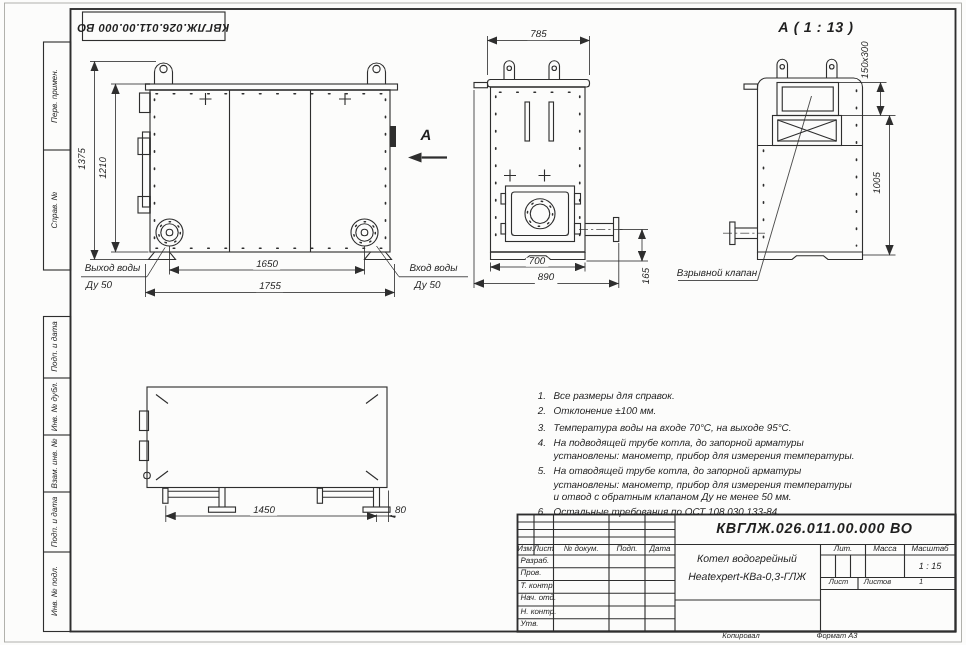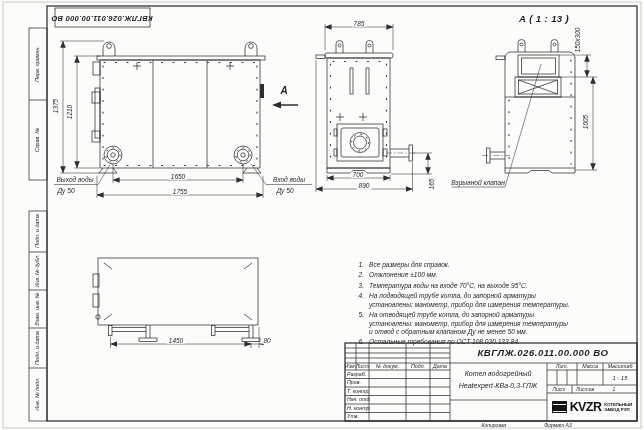--- a/index.html
+++ b/index.html
@@ -351,26 +351,18 @@
   <div class="tbl" style="left:347px;top:414px;">Утв.</div>
 
   <div class="tb" style="left:562px;top:366.5px;">Лит.</div>
   <div class="tb" style="left:590px;top:366.5px;">Масса</div>
   <div class="tb" style="left:620px;top:366.5px;">Масштаб</div>
   <div class="tb" style="left:620px;top:377.5px;font-size:6px;">1 : 15</div>
   <div class="tb small5" style="left:559px;top:389px;">Лист</div>
   <div class="tb small5" style="left:585px;top:389px;">Листов</div>
   <div class="tb small5" style="left:614px;top:389px;">1</div>
 
-  <div class="logoCell">
-    <div class="logoMark"></div>
-    <div class="logoTxt">KVZR</div>
-    <div class="companyTxt">
-      <div>КОТЕЛЬНЫЙ</div>
-      <div>ЗАВОД РЭП</div>
-    </div>
-  </div>
 
   
   <div class="tb small5" style="left:494px;top:425px;">Копировал</div>
   <div class="tb small5" style="left:558px;top:425px;">Формат А3</div>
 
 </div>
 
 </body></html>

